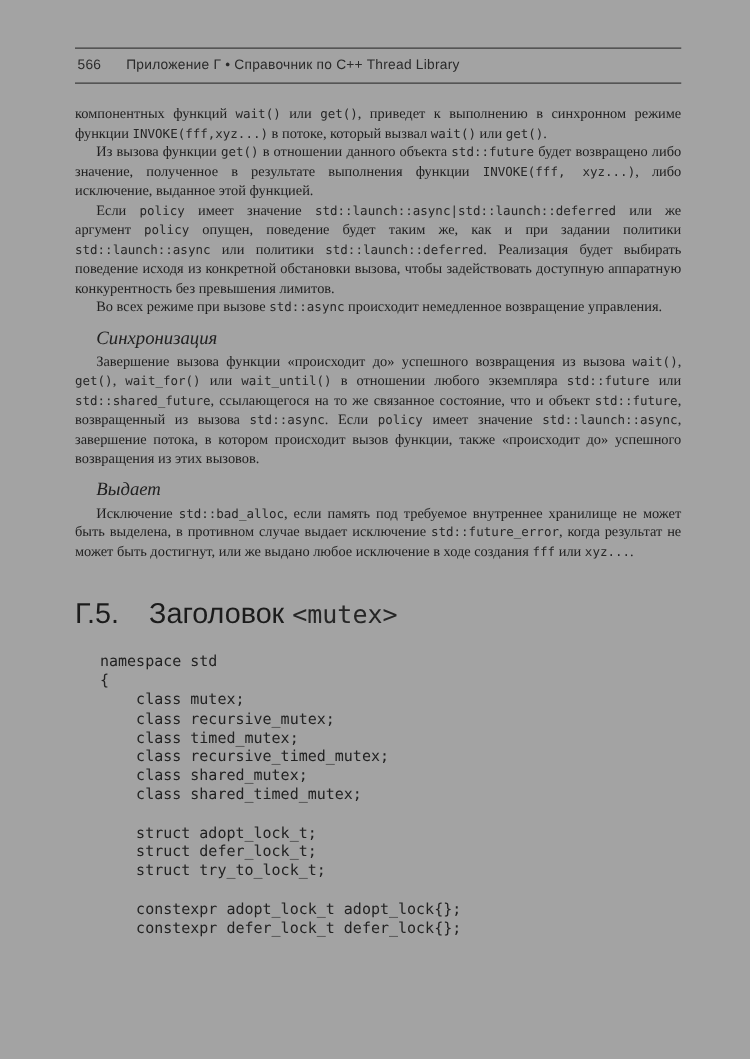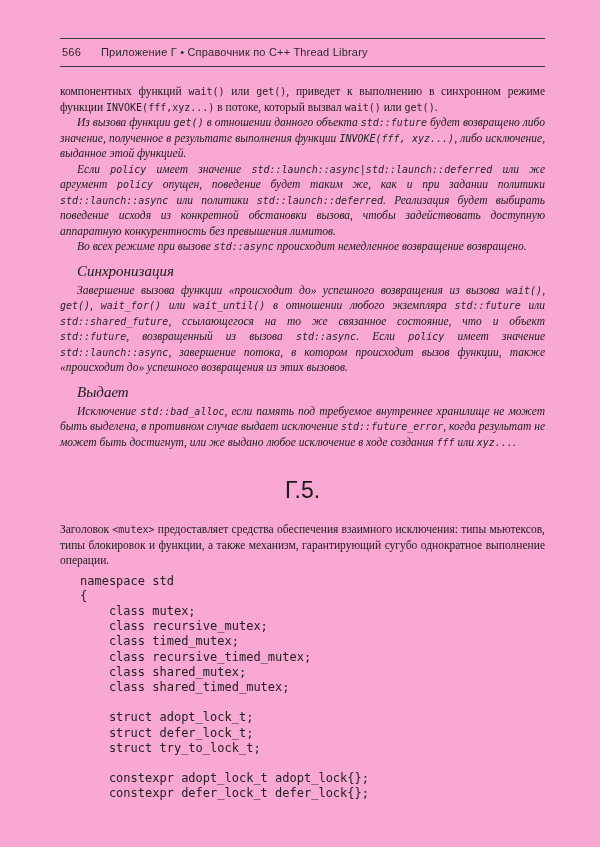--- a/index.html
+++ b/index.html
@@ -4,21 +4,21 @@
 <style>
   * { margin: 0; padding: 0; box-sizing: border-box; }
   html, body { background: #e9e9e9; }
   body { font-family: "Liberation Serif", serif; }
 
   .page {
     position: relative;
     width: 600px;
     height: 847px;
     margin: 0 auto;
-    background: #f9a8d4;
+    background: #a3a3a3;
     color: #1e1e1e;
     padding: 38px 55px 0 60px;
     overflow: hidden;
   }
 
   
   .rule { height: 1px; background: #3c3c3c; }
   .header-row {
     display: flex;
     align-items: baseline;
@@ -33,21 +33,21 @@
 
   
   .body-flow { margin-top: 17px; }
 
   .para {
     font-size: 11.5px;
     line-height: 15.5px;
     text-align: justify;
     color: #202020;
   }
-  .para.indent { text-indent: 17px; font-style: italic; }
+  .para.indent { text-indent: 17px; }
 
   code {
     font-family: "DejaVu Sans Mono", "Liberation Mono", monospace;
     font-size: 10px;
     color: #262626;
   }
 
   .subhead {
     font-style: italic;
     font-size: 15px;
@@ -59,21 +59,20 @@
 
   h2.section {
     display: flex;
     align-items: baseline;
     gap: 24px;
     font-family: "Liberation Sans", sans-serif;
     font-weight: 400;
     font-size: 23px;
     color: #1b1b1b;
     margin: 27px 0 18px 0;
-    justify-content: center;
   }
   h2.section code { font-size: 20px; font-weight: 400; }
 
   pre.codeblock {
     font-family: "DejaVu Sans Mono", "Liberation Mono", monospace;
     font-size: 12px;
     line-height: 15.2px;
     margin: 5px 0 0 20px;
     color: #222;
     white-space: pre;
@@ -90,29 +89,29 @@
       <span class="pagenum">566</span>
       <span class="header-title">Приложение Г   •   Справочник по C++ Thread Library</span>
     </div>
     <div class="rule"></div>
   </header>
 
   <main class="body-flow">
       <p class="para"><span>компонентных функций </span><code>wait()</code><span> или </span><code>get()</code><span>, приведет к выполнению в синхронном режиме функции </span><code>INVOKE(fff,xyz...)</code><span> в потоке, который вызвал </span><code>wait()</code><span> или </span><code>get()</code><span>.</span></p>
       <p class="para indent"><span>Из вызова функции </span><code>get()</code><span> в отношении данного объекта </span><code>std::future</code><span> будет возвращено либо значение, полученное в результате выполнения функции </span><code>INVOKE(fff, xyz...)</code><span>, либо исключение, выданное этой функцией.</span></p>
       <p class="para indent"><span>Если </span><code>policy</code><span> имеет значение </span><code>std::launch::async|std::launch::deferred</code><span> или же аргумент </span><code>policy</code><span> опущен, поведение будет таким же, как и при задании политики </span><code>std::launch::async</code><span> или политики </span><code>std::launch::deferred</code><span>. Реализация будет выбирать поведение исходя из конкретной обстановки вызова, чтобы задействовать доступную аппаратную конкурентность без превышения лимитов.</span></p>
-      <p class="para indent"><span>Во всех режиме при вызове </span><code>std::async</code><span> происходит немедленное возвращение возвращено.</span></p>
+      <p class="para indent"><span>Во всех режиме при вызове </span><code>std::async</code><span> происходит немедленное возвращение управления.</span></p>
       <div class="subhead">Синхронизация</div>
       <p class="para indent"><span>Завершение вызова функции «происходит до» успешного возвращения из вызова </span><code>wait()</code><span>, </span><code>get()</code><span>, </span><code>wait_for()</code><span> или </span><code>wait_until()</code><span> в отношении любого экземпляра </span><code>std::future</code><span> или </span><code>std::shared_future</code><span>, ссылающегося на то же связанное состояние, что и объект </span><code>std::future</code><span>, возвращенный из вызова </span><code>std::async</code><span>. Если </span><code>policy</code><span> имеет значение </span><code>std::launch::async</code><span>, завершение потока, в котором происходит вызов функции, также «происходит до» успешного возвращения из этих вызовов.</span></p>
       <div class="subhead">Выдает</div>
       <p class="para indent"><span>Исключение </span><code>std::bad_alloc</code><span>, если память под требуемое внутреннее хранилище не может быть выделена, в противном случае выдает исключение </span><code>std::future_error</code><span>, когда результат не может быть достигнут, или же выдано любое исключение в ходе создания </span><code>fff</code><span> или </span><code>xyz...</code><span>.</span></p>
       <h2 class="section">
         <span class="secnum">Г.5.</span>
+        <span class="sectitle"><span>Заголовок </span><code>&lt;mutex&gt;</code></span>
       </h2>
-      <p class="para"><span>Заголовок </span><code>&lt;mutex&gt;</code><span> предоставляет средства обеспечения взаимного исключения: типы мьютексов, типы блокировок и функции, а также механизм, гарантирующий сугубо однократное выполнение операции.</span></p>
       <pre class="codeblock">namespace std
 {
     class mutex;
     class recursive_mutex;
     class timed_mutex;
     class recursive_timed_mutex;
     class shared_mutex;
     class shared_timed_mutex;
 
     struct adopt_lock_t;

